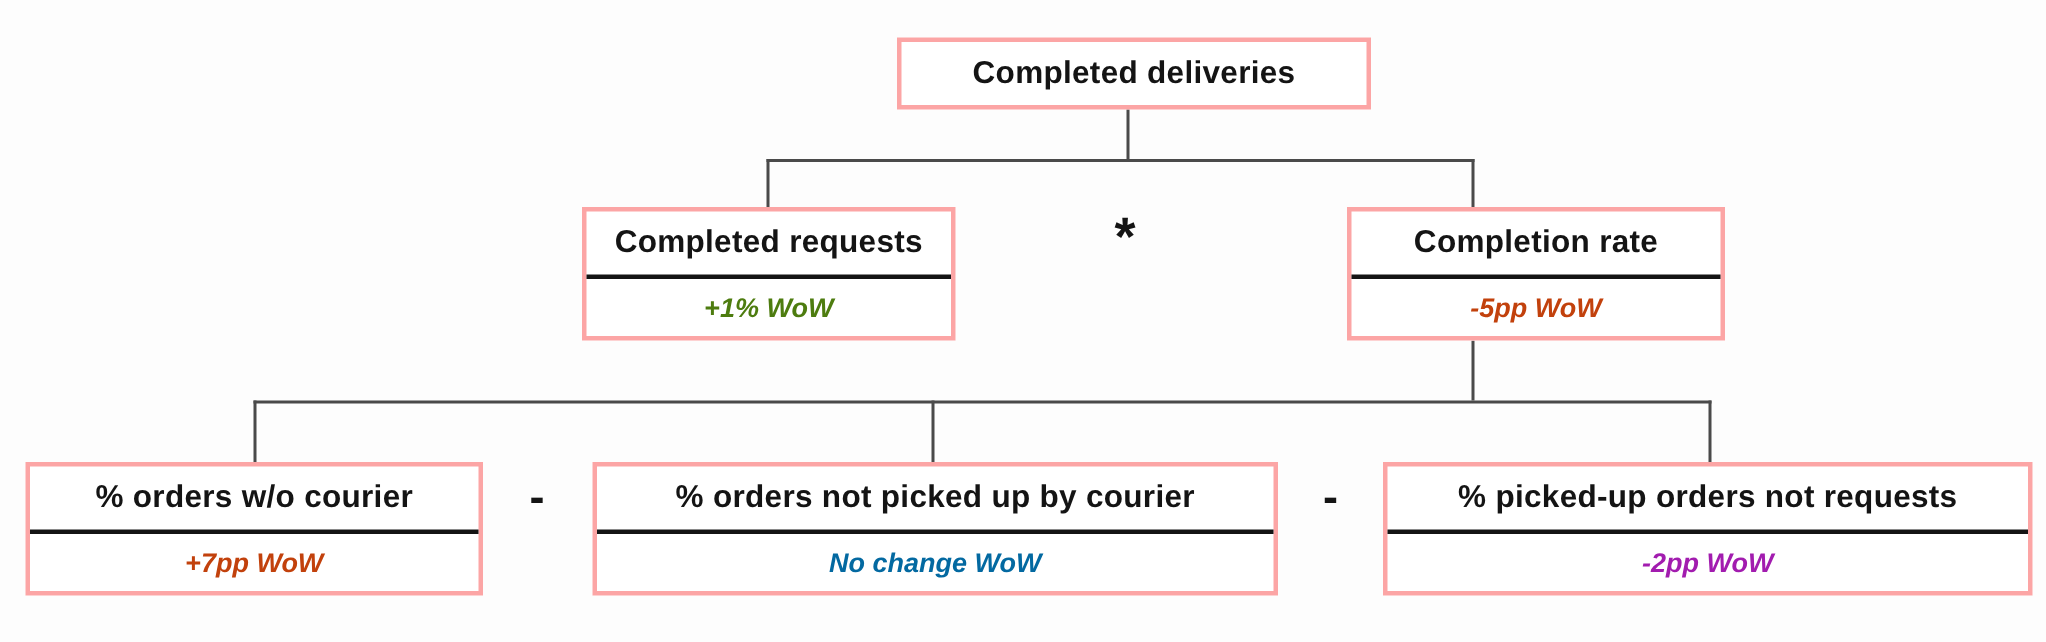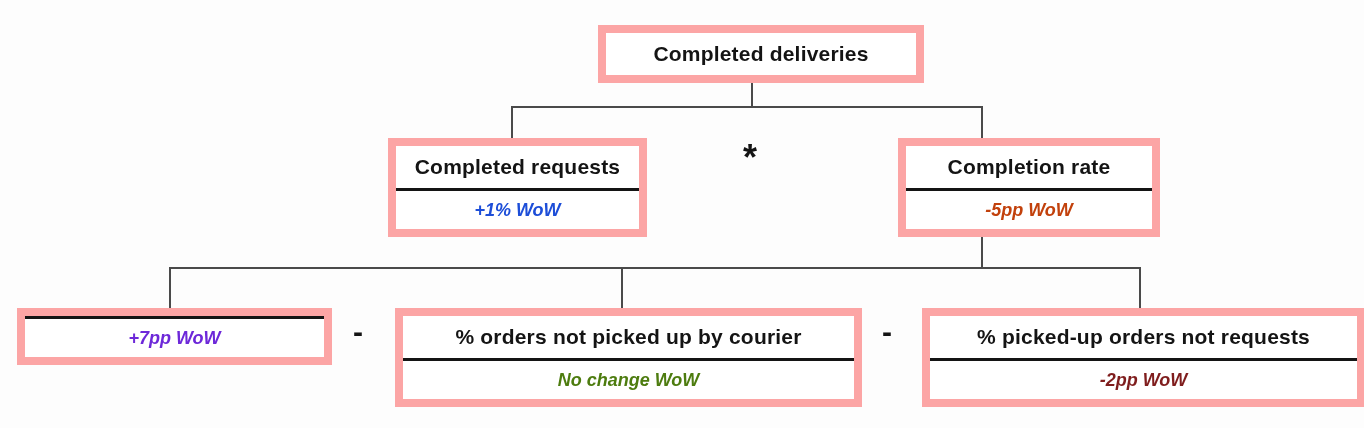--- a/index.html
+++ b/index.html
@@ -14,21 +14,21 @@
     height: 428px;
     background: #fdfdfd;
     overflow: hidden;
   }
   .line {
     position: absolute;
     background: #4a4a4a;
   }
   .box {
     position: absolute;
-    border: 8px solid #fca5a5;
+    border: 3px solid #fca5a5;
     background: #ffffff;
     box-sizing: content-box;
   }
   .box-title {
     height: 42px;
     display: flex;
     align-items: center;
     justify-content: center;
     font-weight: bold;
     font-size: 21px;
@@ -73,41 +73,42 @@
   <div class="line" style="left:169px;  top:267px; width:2px;  height:41px;"></div>
   <div class="line" style="left:621px;  top:267px; width:2px;  height:41px;"></div>
   <div class="line" style="left:1139px; top:267px; width:2px;  height:41px;"></div>
 
   <div class="box" style="left:598px; top:25px; width:310px;">
     <div class="box-title">Completed deliveries</div>
   </div>
 
   <div class="box" style="left:388px; top:138px; width:243px;">
     <div class="box-title">Completed requests</div>
-    <div class="box-value" style="color: #1d4ed8;">+1% WoW</div>
+    <div class="box-value" style="color: #4d7c0f;">+1% WoW</div>
   </div>
 
   <div class="op op-asterisk" style="left:730px; top:135px; width:40px; height:45px;">*</div>
 
   <div class="box" style="left:898px; top:138px; width:246px;">
     <div class="box-title">Completion rate</div>
     <div class="box-value" style="color: #c2410c;">-5pp WoW</div>
   </div>
 
   <div class="box" style="left:17px; top:308px; width:299px;">
-    <div class="box-value" style="color: #6d28d9;">+7pp WoW</div>
+    <div class="box-title">% orders w/o courier</div>
+    <div class="box-value" style="color: #c2410c;">+7pp WoW</div>
   </div>
 
   <div class="op op-minus" style="left:340px; top:310px; width:36px; height:44px;">-</div>
 
   <div class="box" style="left:395px; top:308px; width:451px;text-align:right;">
     <div class="box-title">% orders not picked up by courier</div>
-    <div class="box-value" style="color: #4d7c0f;">No change WoW</div>
+    <div class="box-value" style="color: #0369a1;">No change WoW</div>
   </div>
 
   <div class="op op-minus" style="left:869px; top:310px; width:36px; height:44px;">-</div>
 
   <div class="box" style="left:922px; top:308px; width:427px;">
     <div class="box-title">% picked-up orders not requests</div>
-    <div class="box-value" style="color: #7f1d1d;">-2pp WoW</div>
+    <div class="box-value" style="color: #a21caf;">-2pp WoW</div>
   </div>
 
 </div>
 
 </body></html>

